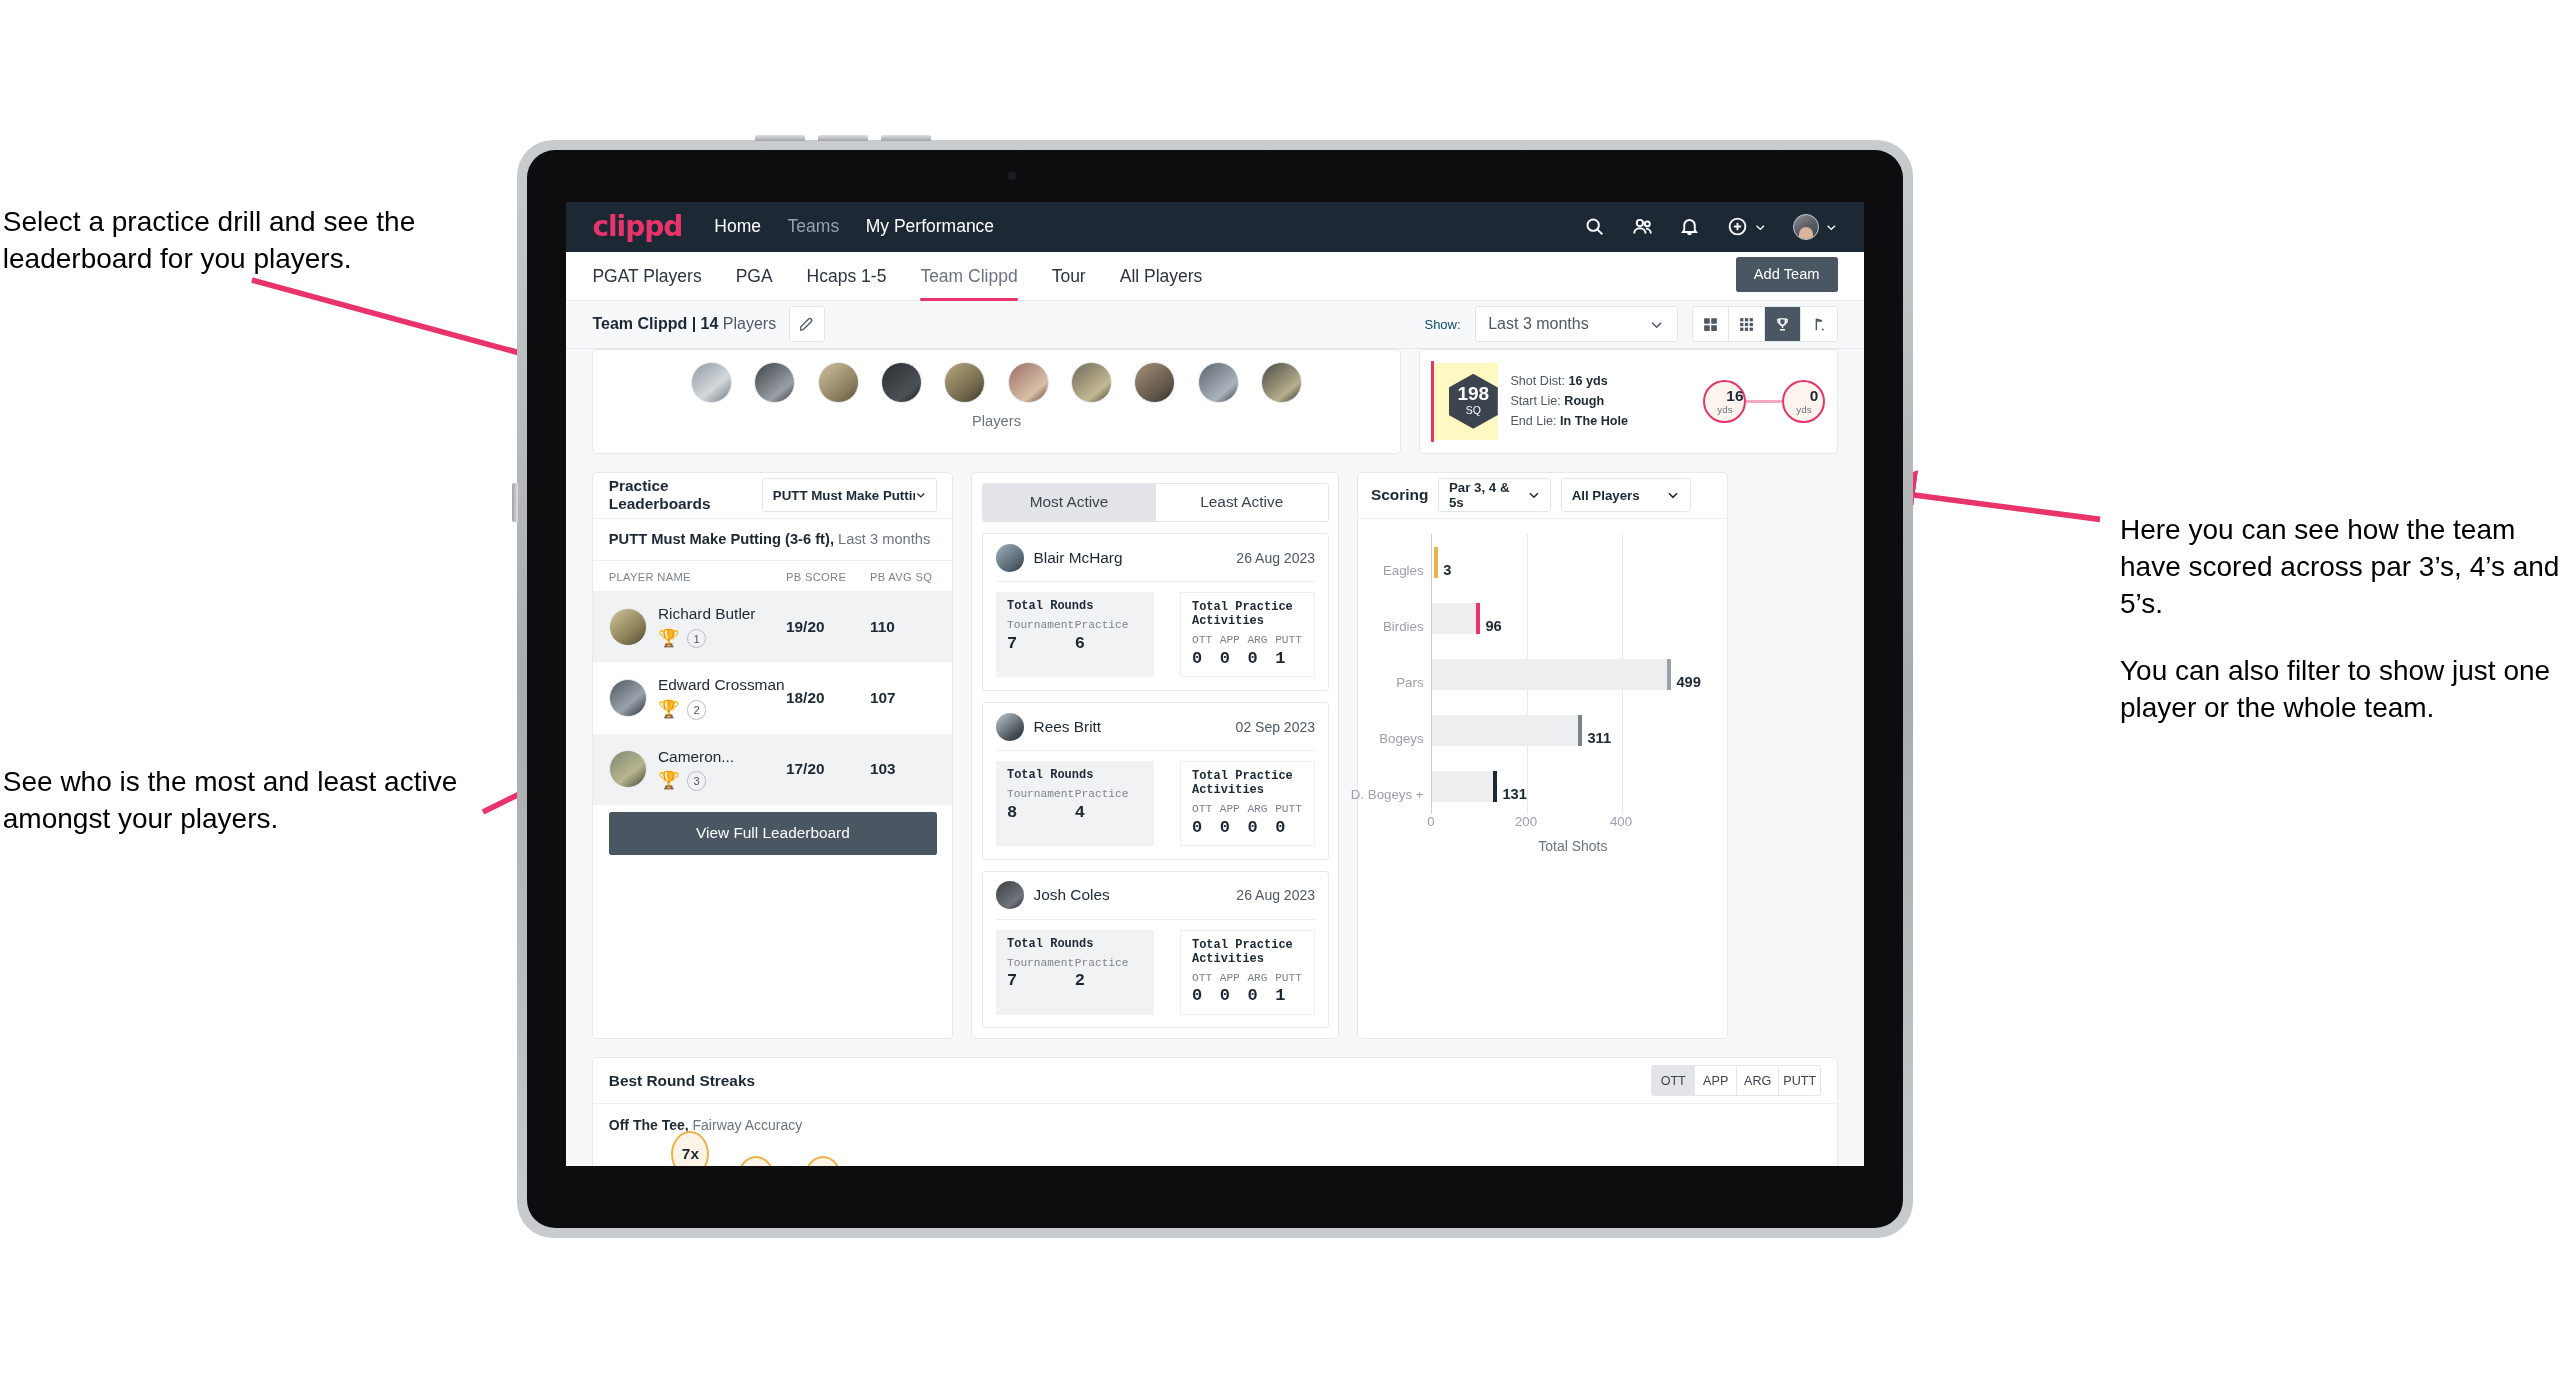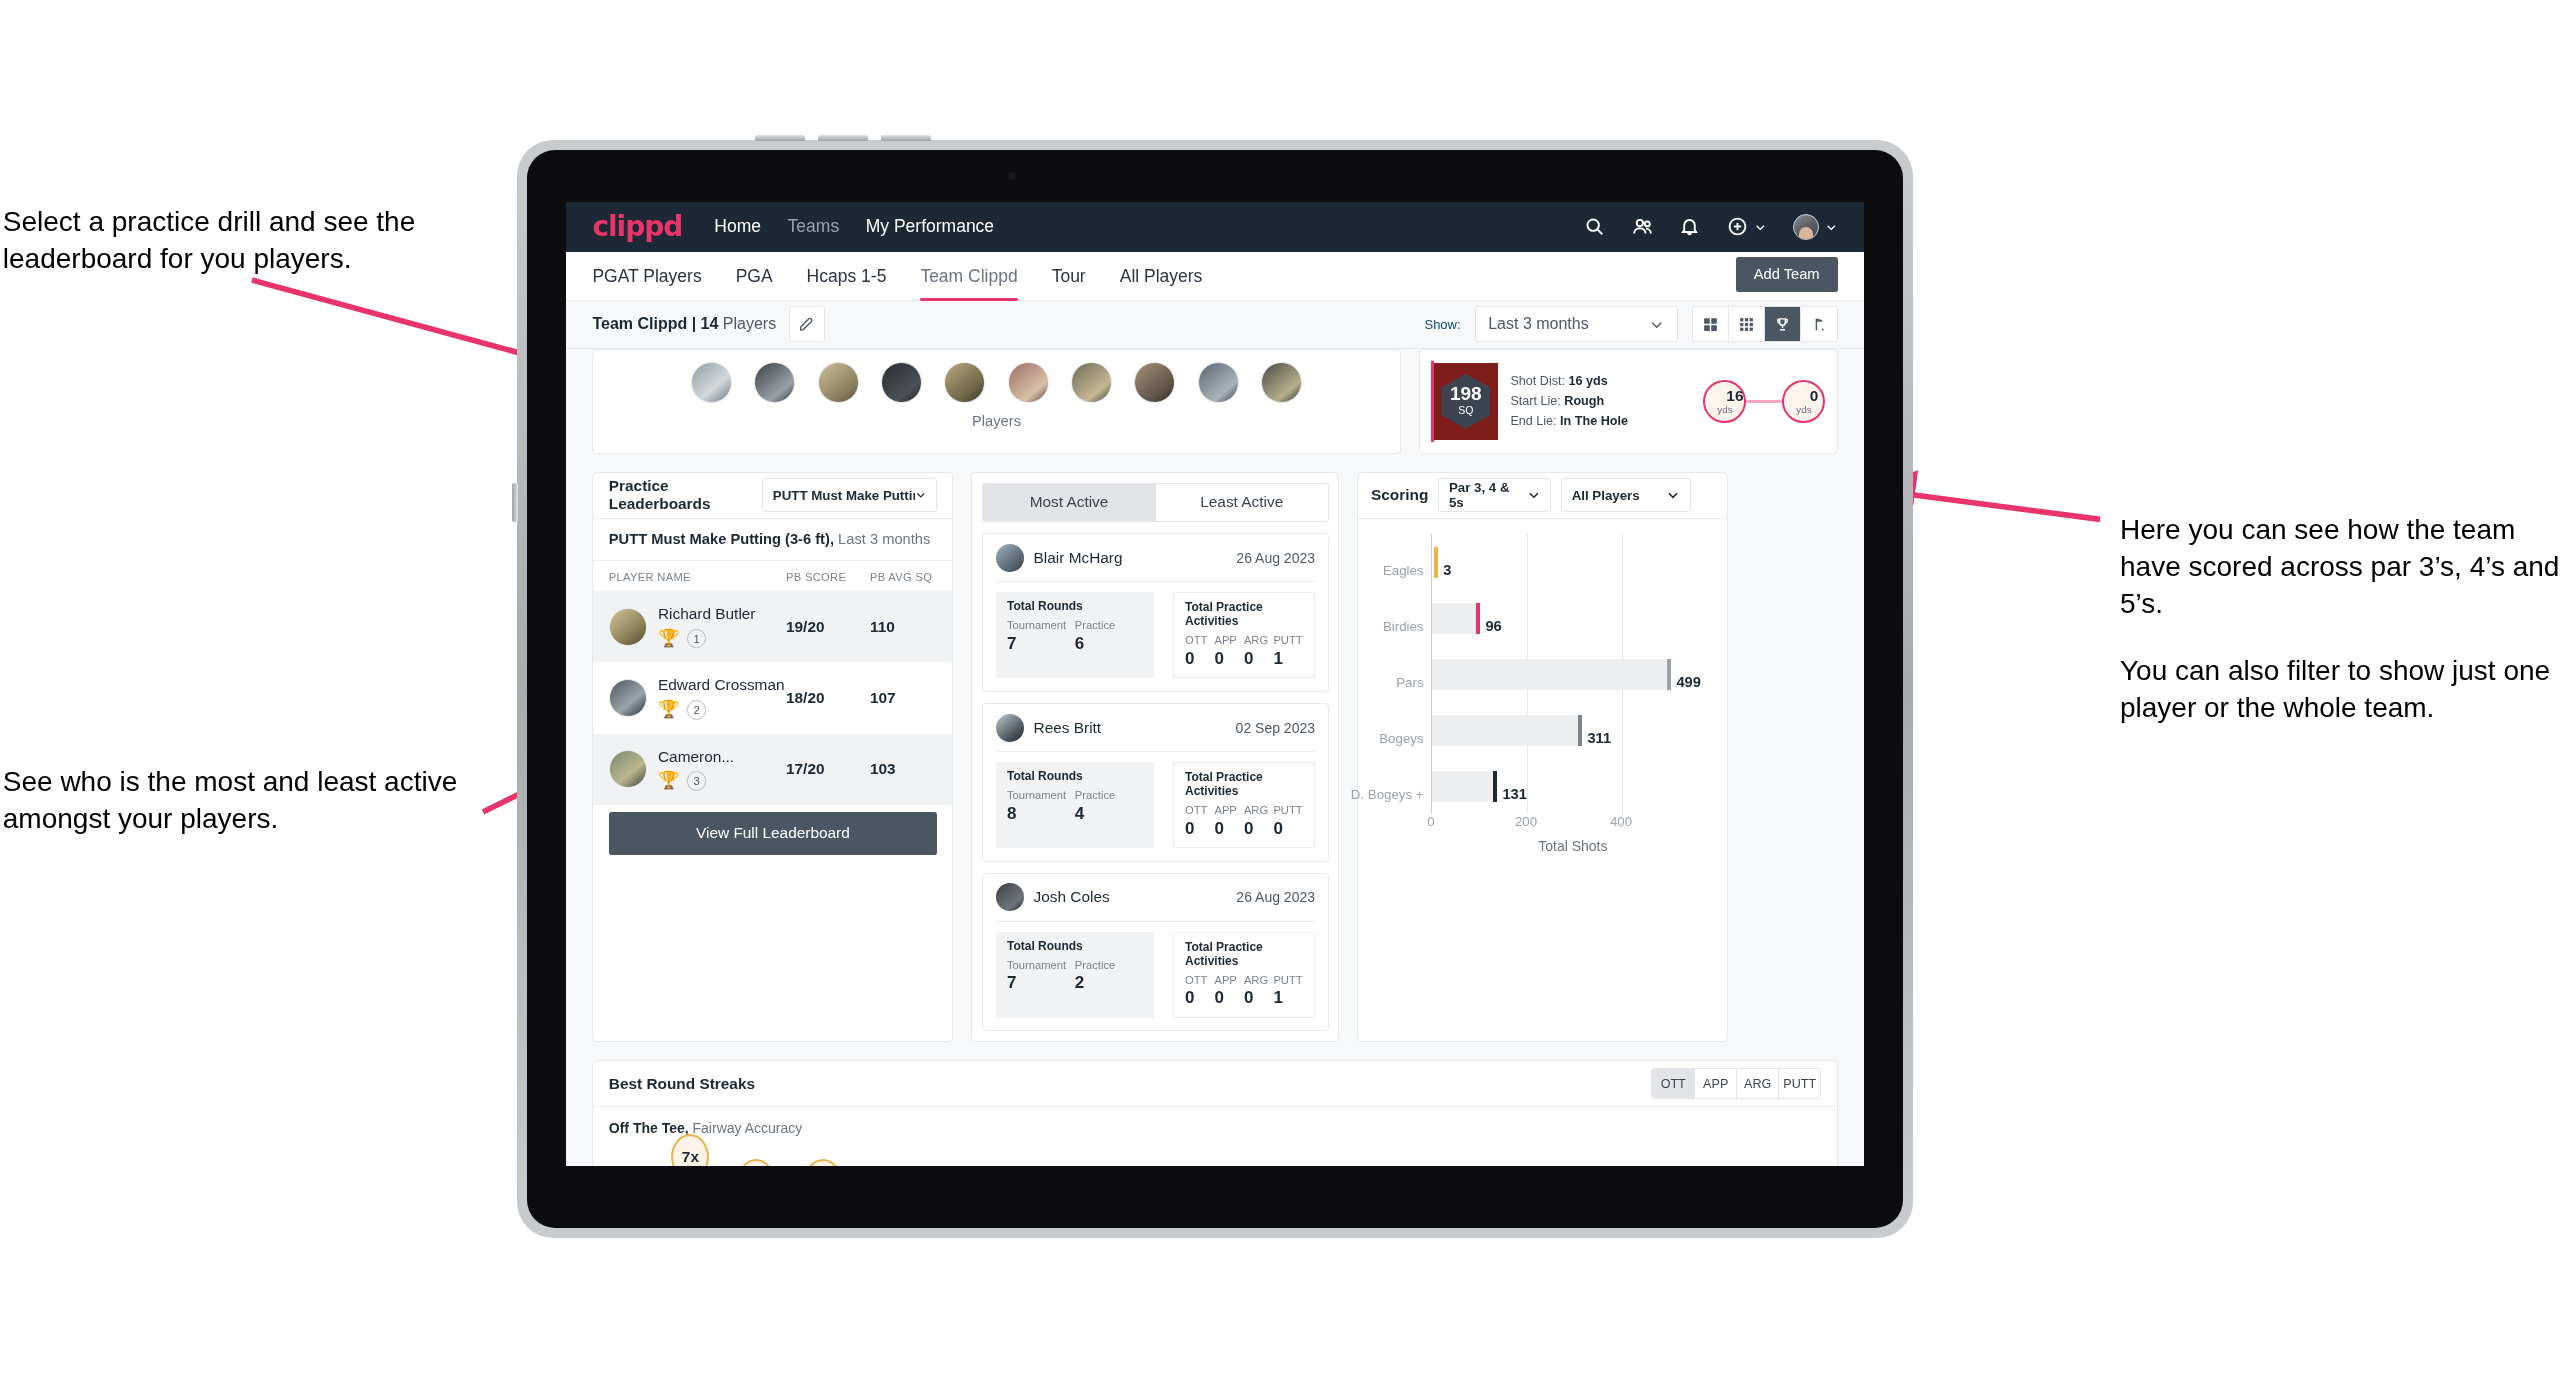--- a/index.html
+++ b/index.html
@@ -163,22 +163,22 @@
     width: 41px; height: 41px; border-radius: 50%;
     border: 1.4px solid #e4e7ea; overflow: hidden; flex: 0 0 auto;
   }
   #players-caption { text-align: center; font-size: 14.7px; color: #6b7480; margin-top: 9.8px; }
 
   
   #shot-card { width: 419px; height: 105px; padding: 11.2px; display:flex; align-items:stretch; }
   #shot-inner { display: flex; align-items: center; gap: 12.6px; width: 100%;
                 border-left: 3.5px solid #e8336b; padding-left: 0; }
   #shot-badge {
-    width: 64px; height: 77px; background: #7f1d1d;
-    display: flex; align-items: center; justify-content: center; flex: 0 0 auto;
+    width: 64px; height: 77px; background: #fef9c3;
+    display: flex; align-items: center; justify-content: flex-end; flex: 0 0 auto;
   }
   .hexwrap { position: relative; width: 49px; height: 55px; }
   .hex {
     width: 49px; height: 55px; background: #3c4450;
     clip-path: polygon(50% 0%,100% 25%,100% 75%,50% 100%,0% 75%,0% 25%);
     display:flex; flex-direction:column; align-items:center; justify-content:center;
     color:#fff;
   }
   .hex .num { font-size: 19px; font-weight: 700; line-height:1; }
   .hex .sq  { font-size: 10.5px; line-height: 1.5; }
@@ -268,21 +268,21 @@
     padding: 9.8px 12.6px 12.6px;
   }
   .act-top { display:flex; align-items:center; padding-bottom: 9.8px;
              border-bottom: 0.7px solid #eceff2; }
   .act-av {
     width: 28px; height: 28px; border-radius: 50%; overflow: hidden;
     flex: 0 0 auto; margin-right: 9.8px;
   }
   .act-name { font-size: 15.4px; color:#1c2834; }
   .act-date { margin-left: auto; font-size: 14px; color:#4e5864; }
-  .act-body { display: flex; gap: 19px; margin-top: 9.8px; }
+  .act-body { display: flex; gap: 26px; margin-top: 9.8px; font-family: Liberation Mono, monospace; }
   .panel-rounds { background: #f1f2f4; padding: 7px 11.2px 8.4px; flex: 0 0 auto; width: 158px; }
   .panel-prac   { border: 0.7px solid #eceff2; padding: 7px 11.2px 8.4px; flex: 1 1 auto; }
   .p-title { font-size: 12px; font-weight: 700; color:#1c2834; }
   .p-cols { display: flex; margin-top: 5.6px; }
   .p-col { flex: 1 1 0; }
   .p-lbl { font-size: 11.2px; color:#7b838d; }
   .p-val { font-size: 17px; font-weight: 700; color:#1c2834; margin-top: 2.8px; }
 
   
   #score-card { width: 371px; display:flex; flex-direction:column; }

